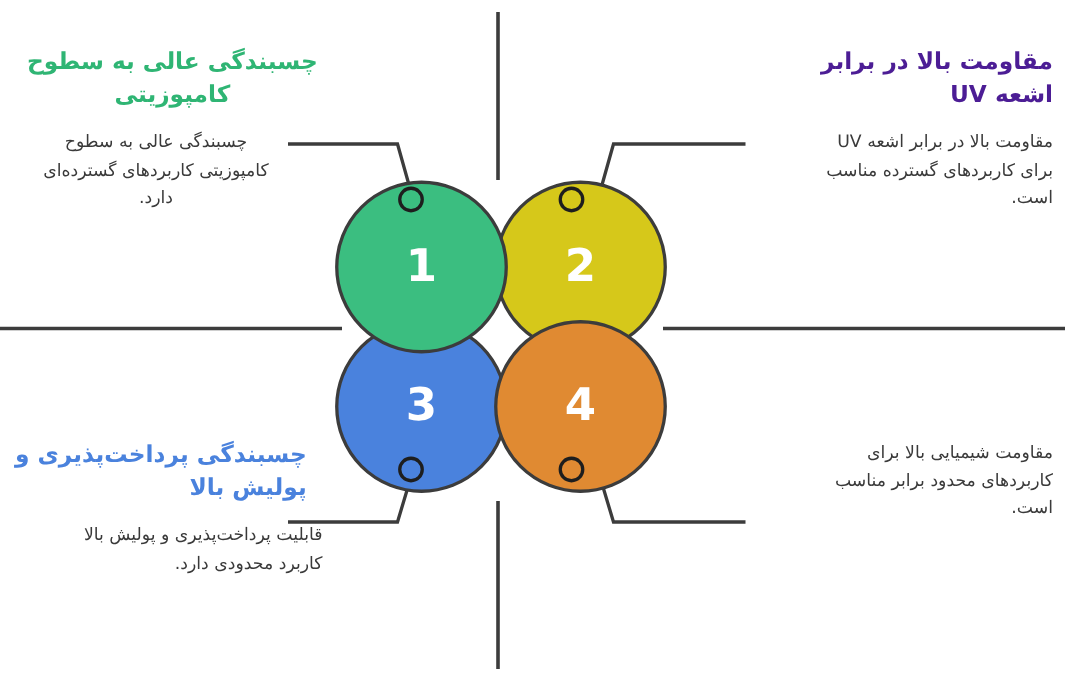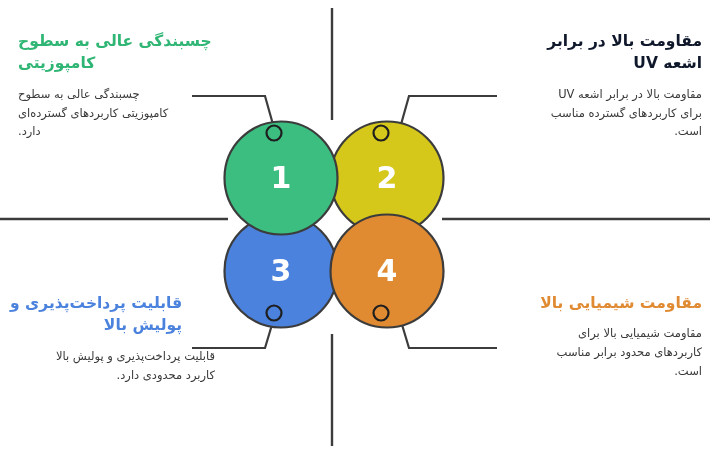--- a/index.html
+++ b/index.html
@@ -17,26 +17,26 @@
   .callout .title{
     font-weight:bold;font-size:15.5px;line-height:1.45;
     margin:0 0 10px 0;white-space:pre-line;
   }
   .callout .body{
     font-size:11.5px;line-height:1.62;color:#3a3a3a;
     margin:0;white-space:pre-line;font-weight:normal;
   }
 
   
-  #callout-1{left:18px;top:30px;width:262px;text-align:left;align-items:flex-end;}
+  #callout-1{left:18px;top:30px;width:262px;text-align:center;align-items:flex-end;}
   #callout-1 .title{color:#2FB574;}
   #callout-1 .body{width:172px;}
 
   #callout-2{left:470px;top:30px;width:232px;text-align:right;align-items:flex-start;}
-  #callout-2 .title{color:#0f172a;}
+  #callout-2 .title{color:#4c1d95;}
   #callout-2 .body{width:186px;}
 
   #callout-3{left:10px;top:292px;width:270px;text-align:right;align-items:flex-end;}
   #callout-3 .title{color:#4A82DD;}
   #callout-3 .body{width:205px;}
 
   #callout-4{left:470px;top:292px;width:232px;text-align:right;align-items:flex-start;}
   #callout-4 .title{color:#E08A32;}
   #callout-4 .body{width:192px;}
 
@@ -102,26 +102,25 @@
 
   <div class="callout" id="callout-2">
     <h3 class="title">مقاومت بالا در برابر
 اشعه UV</h3>
     <p class="body">مقاومت بالا در برابر اشعه UV
 برای کاربردهای گسترده مناسب
 است.</p>
   </div>
 
   <div class="callout" id="callout-3">
-    <h3 class="title">قابلیت پرداخت‌پذیری و
+    <h3 class="title">چسبندگی پرداخت‌پذیری و
 پولیش بالا</h3>
     <p class="body">قابلیت پرداخت‌پذیری و پولیش بالا
 کاربرد محدودی دارد.</p>
   </div>
 
   <div class="callout" id="callout-4">
-    <h3 class="title">مقاومت شیمیایی بالا</h3>
     <p class="body">مقاومت شیمیایی بالا برای
 کاربردهای محدود برابر مناسب
 است.</p>
   </div>
 
 </div>
 
 </body></html>

